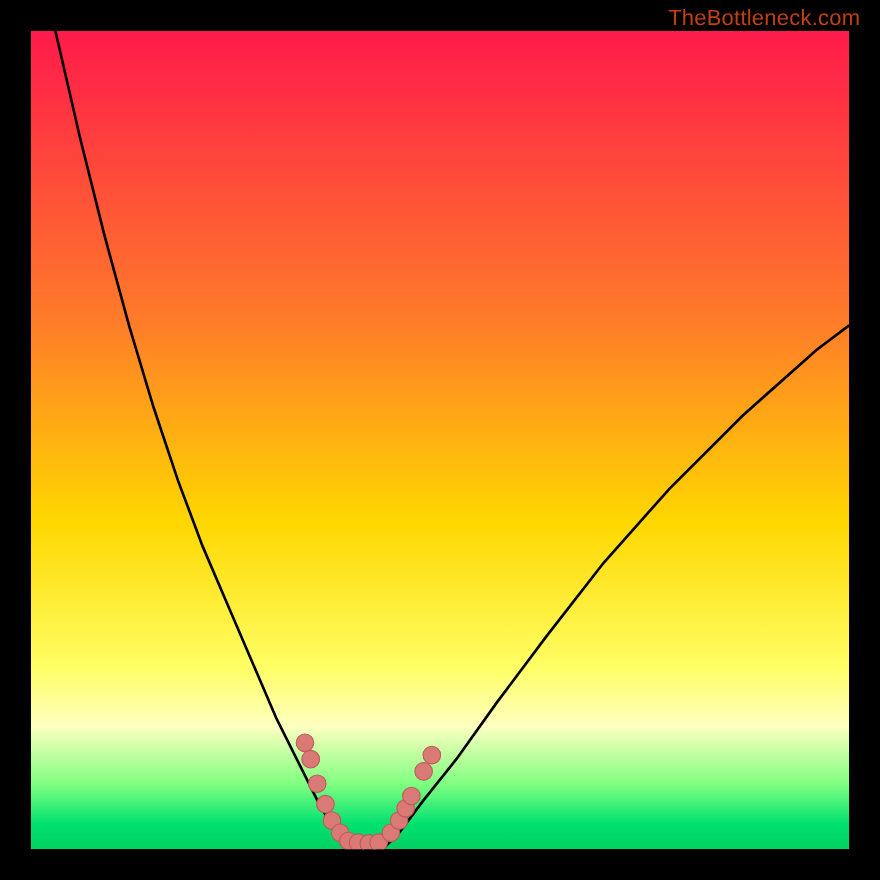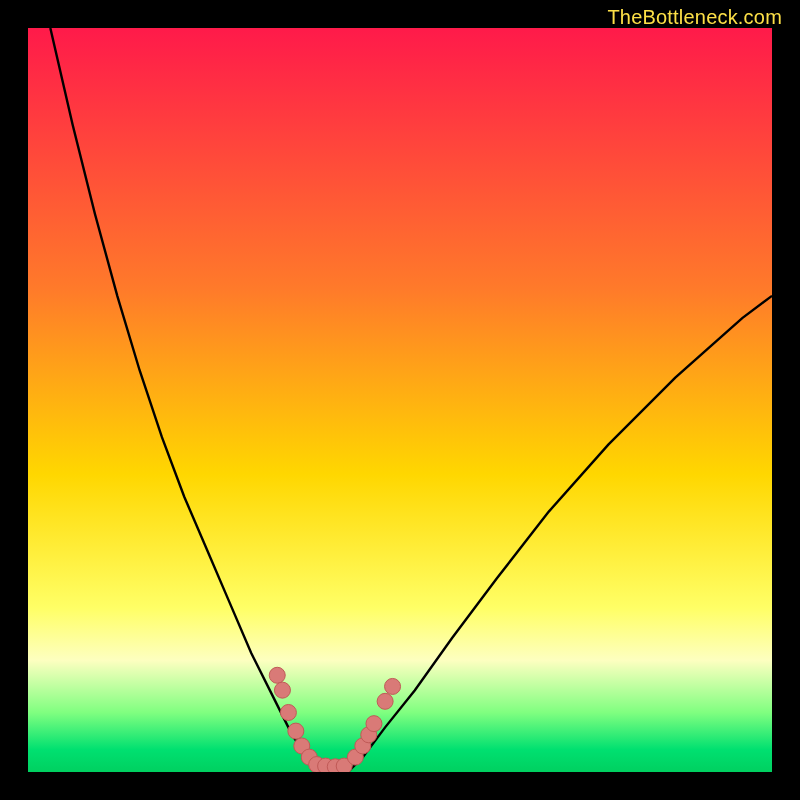--- a/index.html
+++ b/index.html
@@ -8,21 +8,21 @@
     width: 800px;
     height: 800px;
     background: #000;
     position: relative;
     font-family: Arial, sans-serif;
   }
   .watermark {
     position: absolute;
     top: 6px;
     right: 18px;
-    color: #fde047;
+    color: #c2410c;
     font-size: 20px;
     font-weight: 500;
     z-index: 10;
     letter-spacing: 0.2px;
   }
   .plot-area {
     position: absolute;
     left: 28px;
     top: 28px;
     width: 744px;

